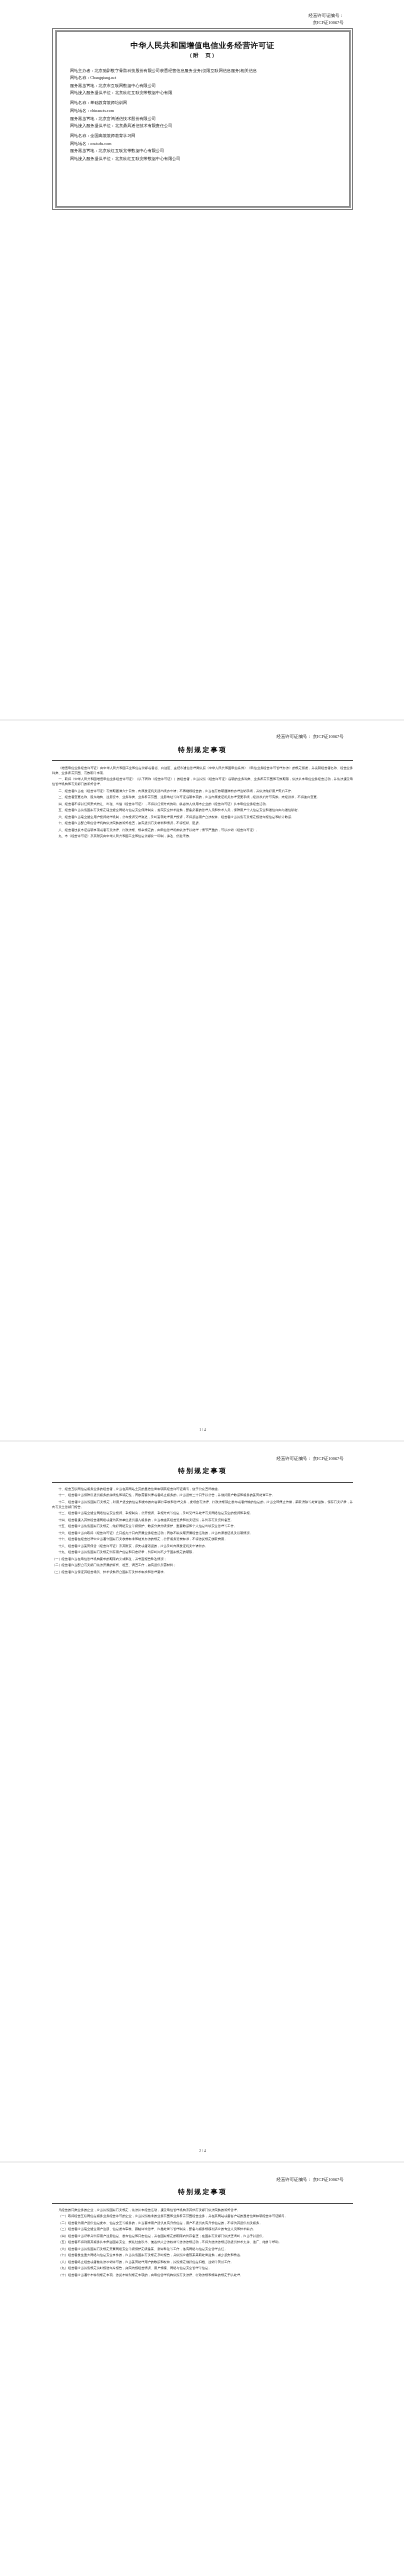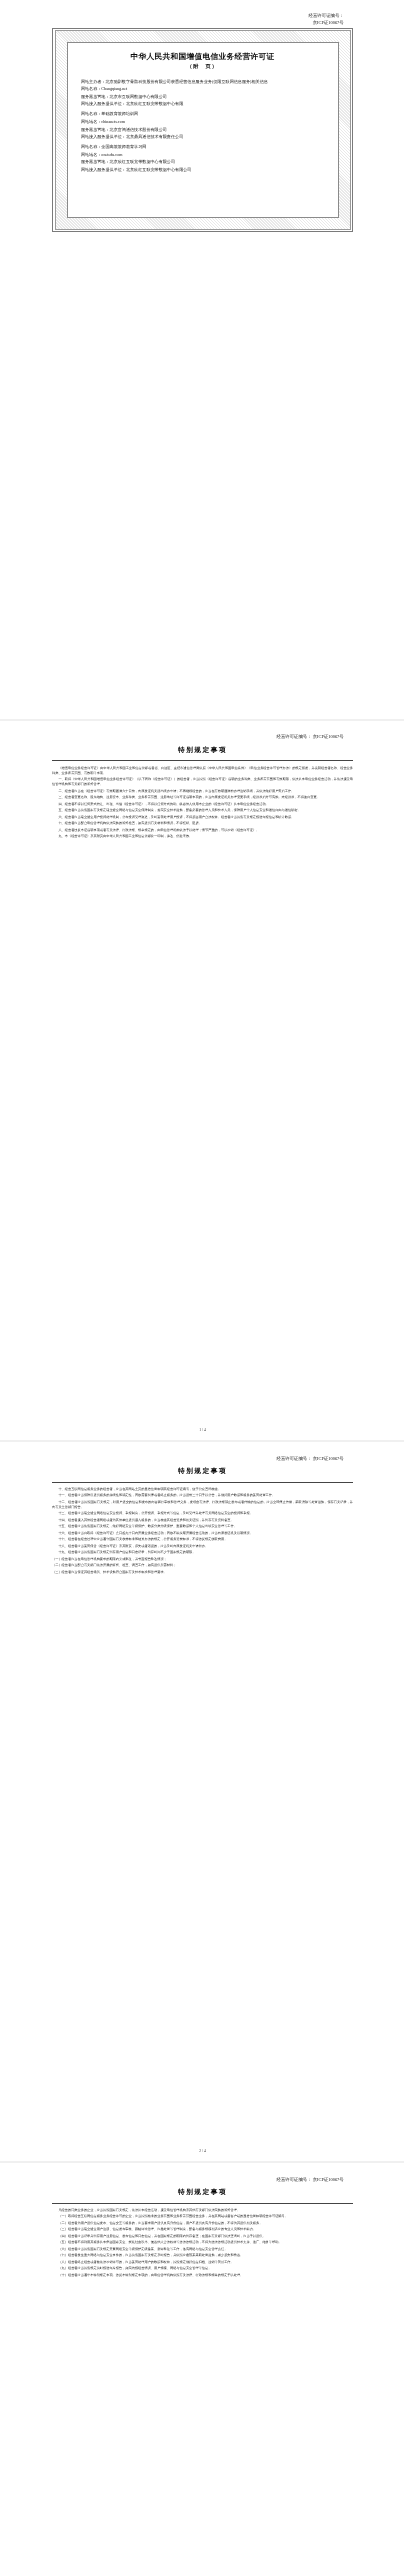--- a/index.html
+++ b/index.html
@@ -34,21 +34,21 @@
 
   
   .cert-outer {
     border: 1px solid #7a7a7a;
     padding: 1.5px;
     background: #fff;
     position: relative;
   }
   .cert-band {
     border: 0.5px solid #9a9a9a;
-    padding: 11px;
+    padding: 0;
     background:
       repeating-linear-gradient(45deg, #e9e9e9 0 1px, #ffffff 1px 2.1px);
   }
   .cert-inner {
     border: 0.5px solid #8a8a8a;
     background: #ffffff;
     padding: 7.2px 10.3px 11.3px 10.3px;
     min-height: 155px;
   }
   .cert-title {

